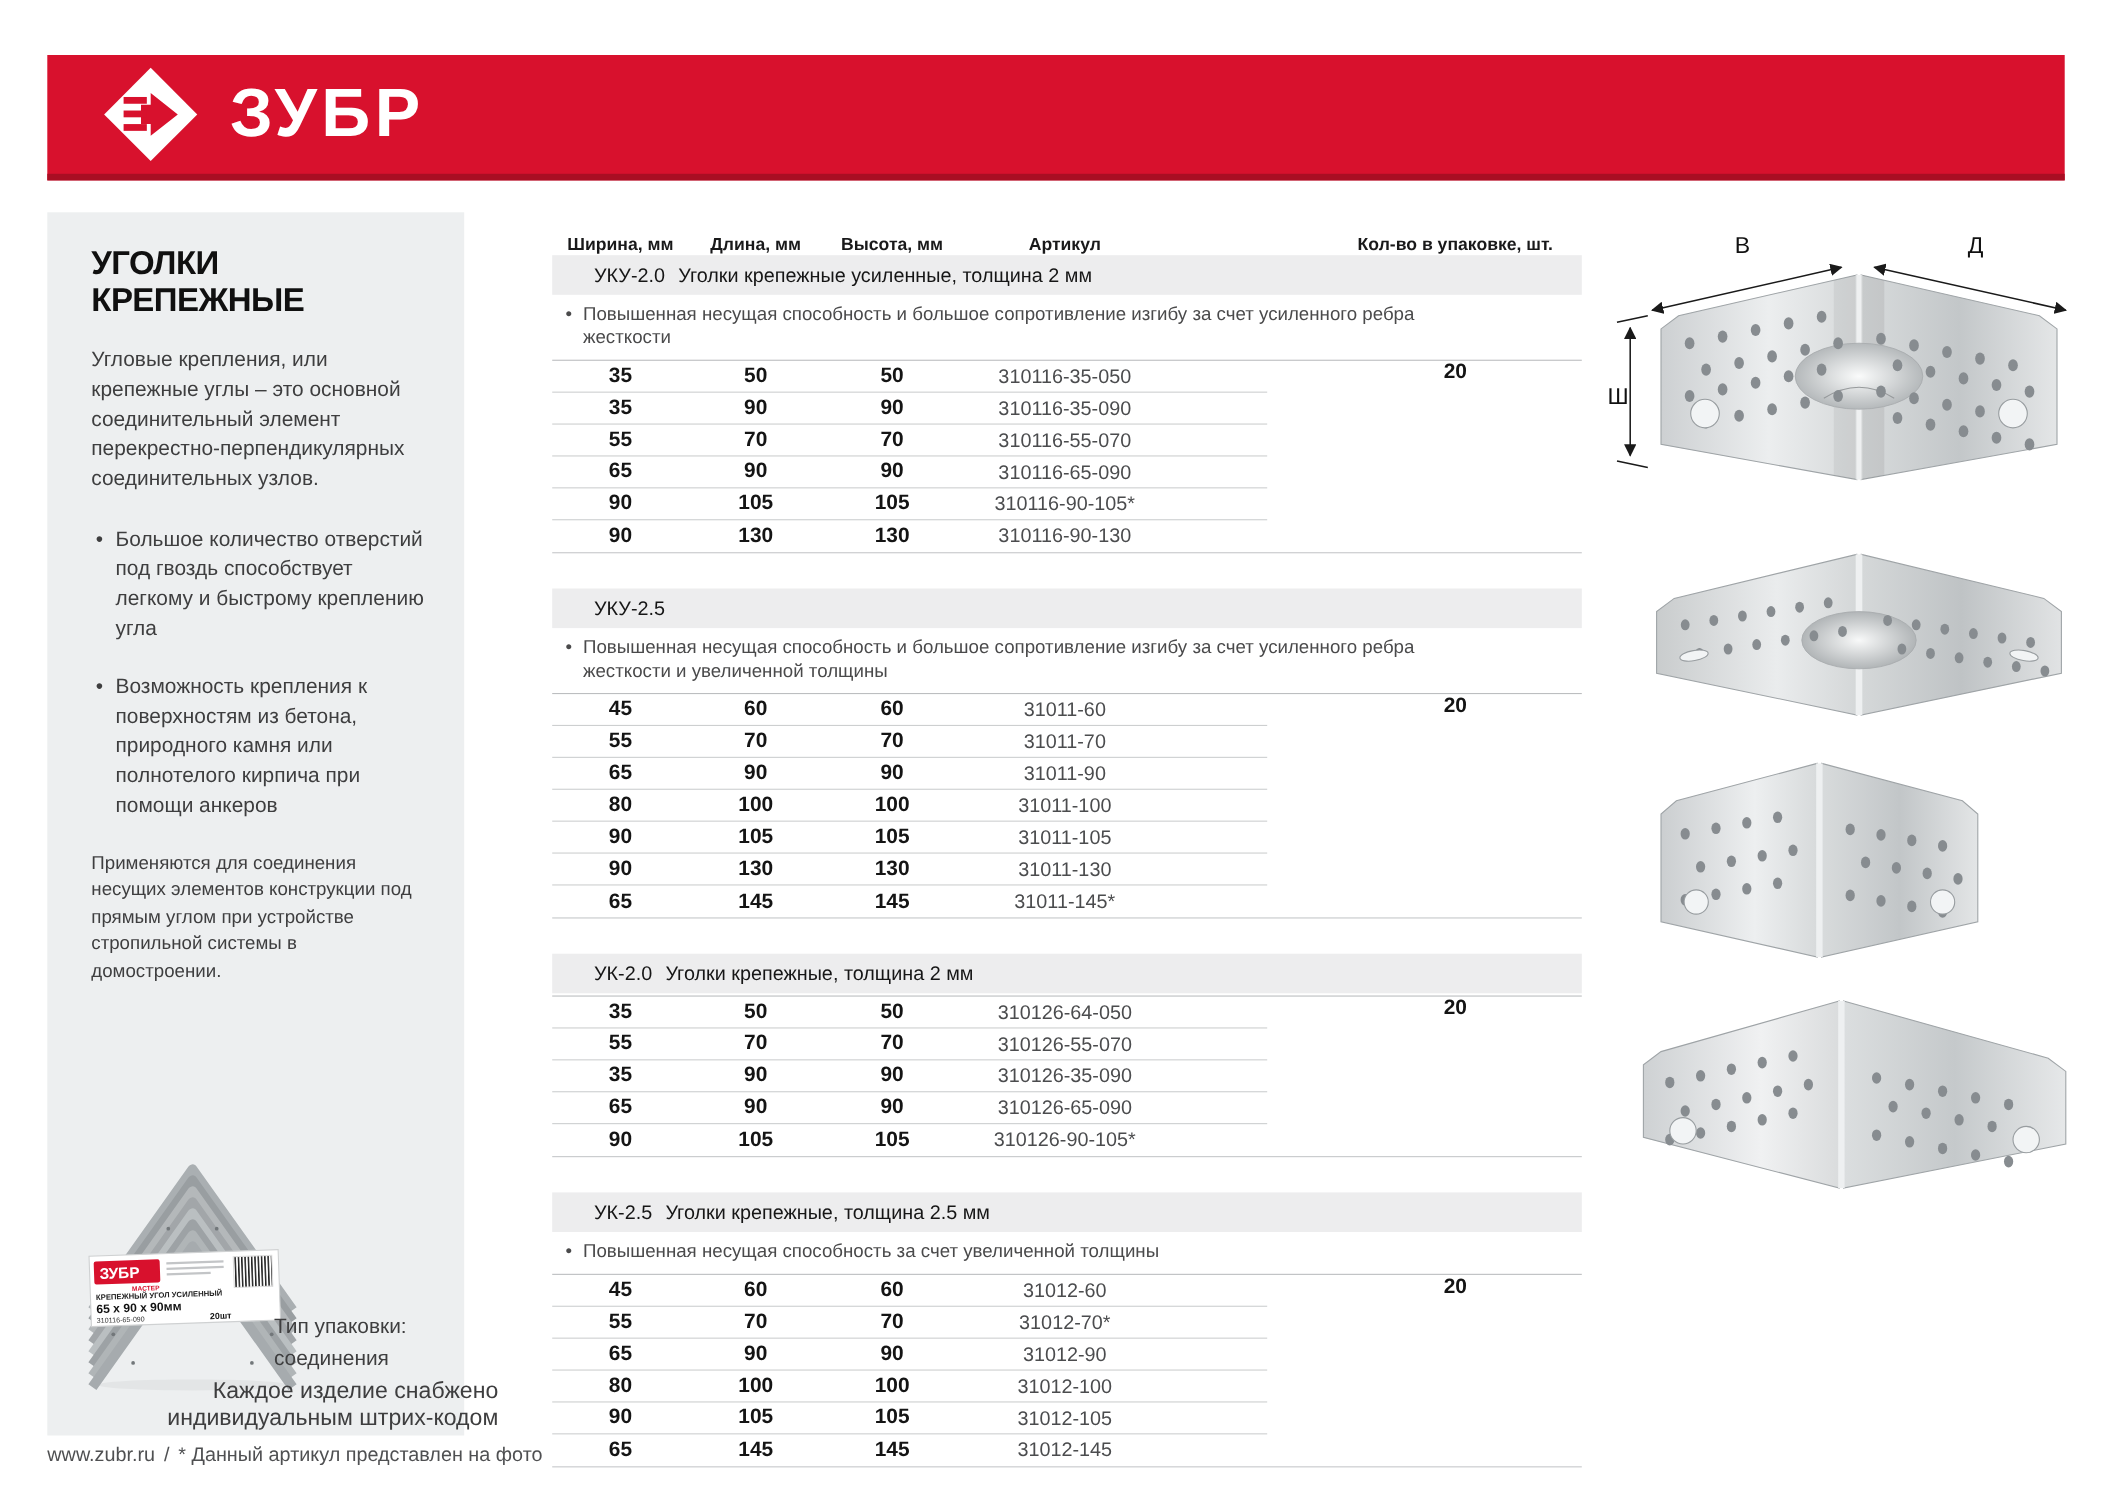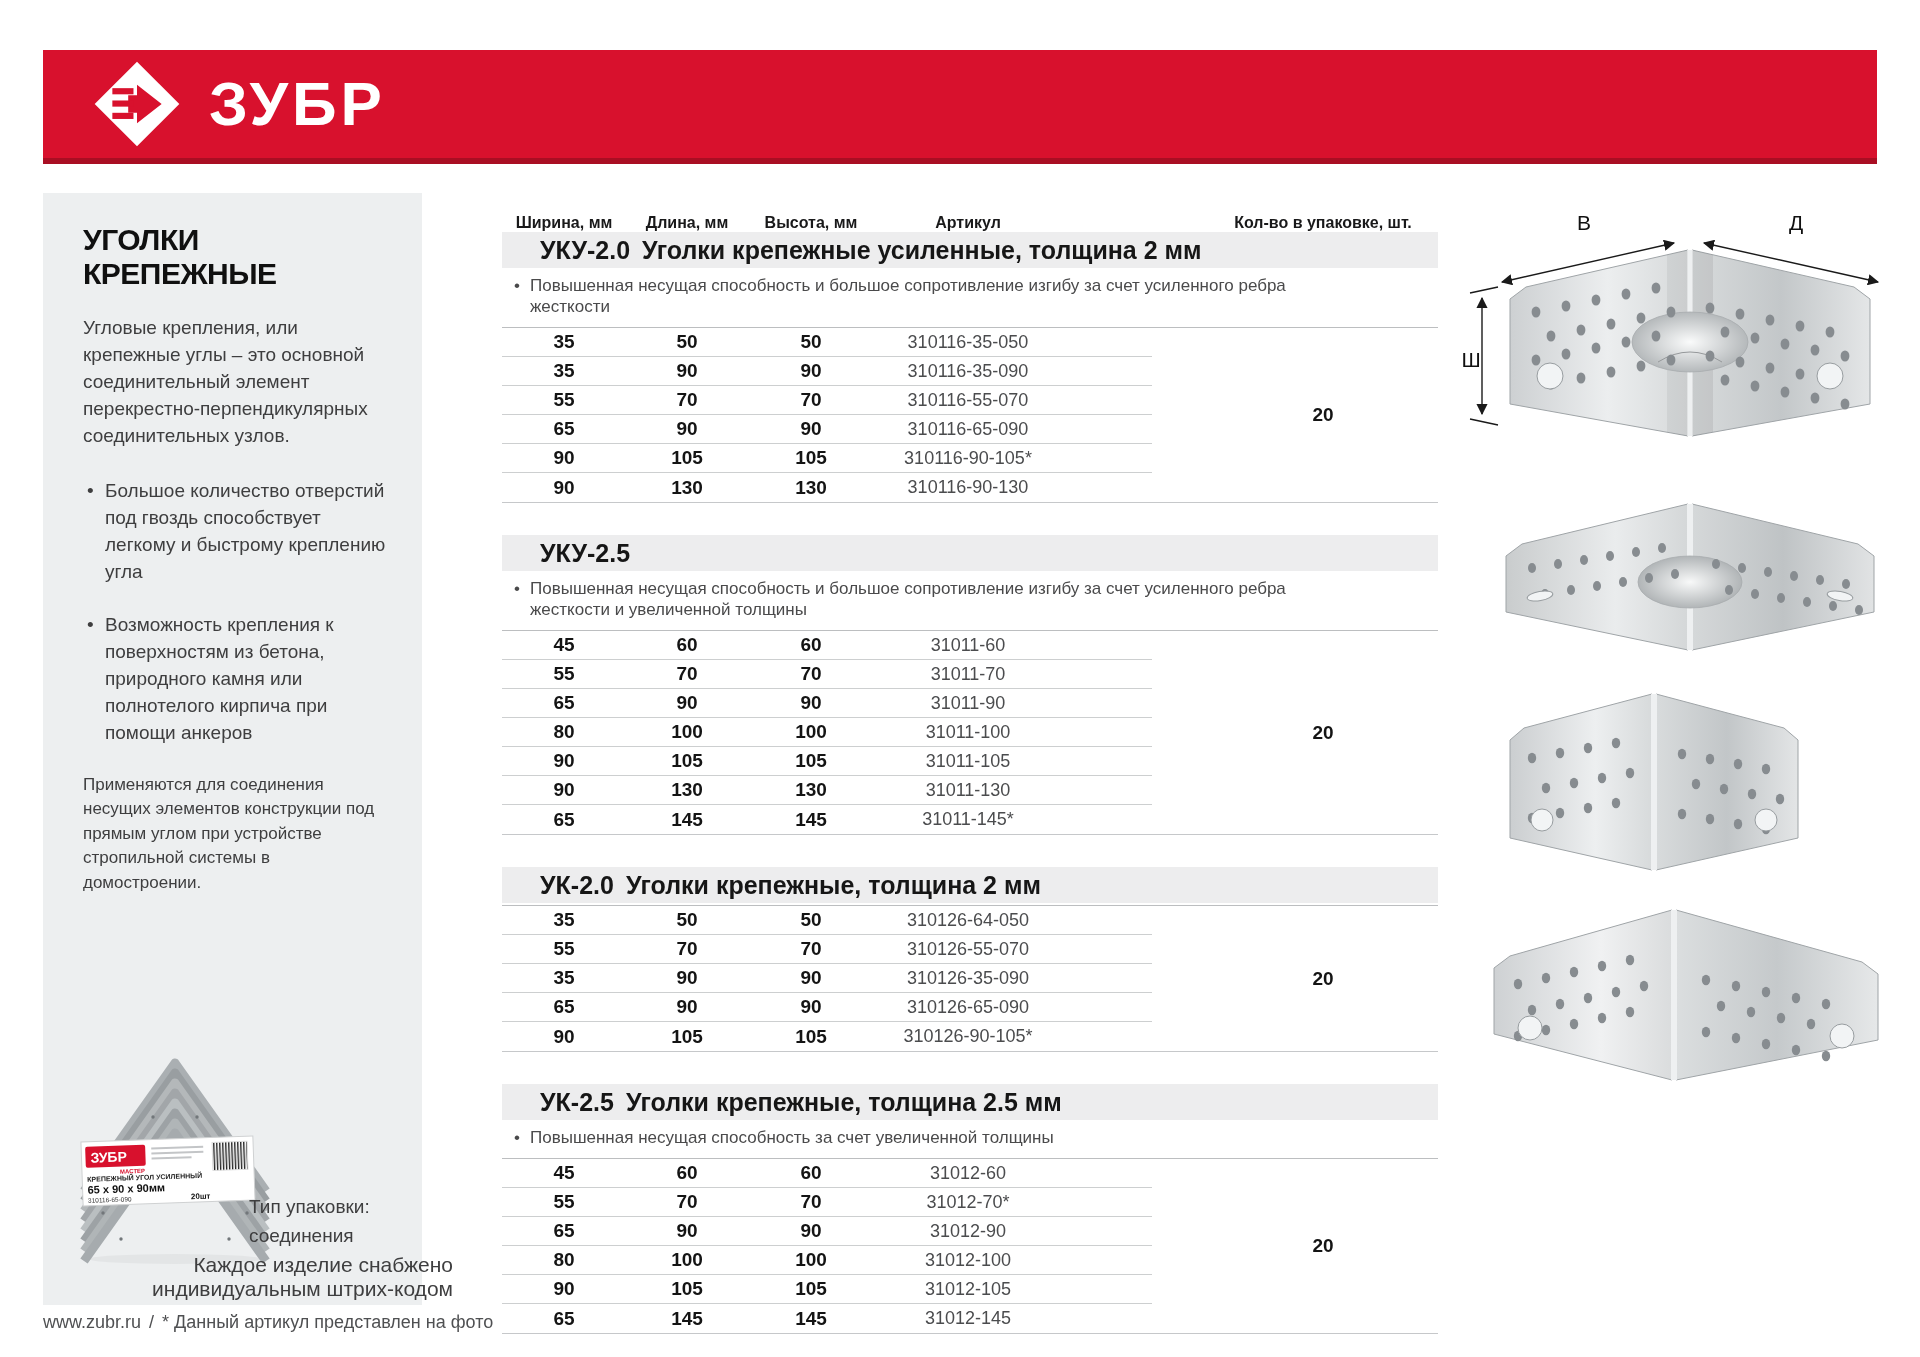--- a/index.html
+++ b/index.html
@@ -41,32 +41,32 @@
   
   .specs{position:absolute;left:502px;top:202px;width:936px}
   .cols-header{display:flex;height:30px;align-items:flex-end;
                font-size:16px;font-weight:bold;color:#19191a}
   .hgrid{display:grid;grid-template-columns:124px 122px 126px 188px 90px;width:650px}
   .hgrid span{text-align:center}
   .qty-h{flex:1;text-align:center;padding-left:56px}
 
   .sec{margin-bottom:32px}
   .sec-bar{height:36px;background:var(--bar);display:flex;align-items:center;
-           padding-left:38px;font-size:25px;font-weight:bold;color:#161616;gap:12px}
+           padding-left:38px;font-size:18px;font-weight:normal;color:#161616;gap:12px}
   .bullet{padding:7px 0 8px 12px;font-size:17px;color:#4a4a4b;display:flex;gap:10px;line-height:21px}
   .bullet .btext{max-width:800px}
   .bdot::before{content:"•"}
   .sec-table{display:flex;border-top:1px solid #bcbec0;border-bottom:1px solid #c6c8ca;margin-top:2px}
   .rows{width:650px}
   .row{display:grid;grid-template-columns:124px 122px 126px 188px 90px;height:29px;
        align-items:center;border-bottom:1px solid var(--line)}
   .row:last-child{border-bottom:none}
   .row .num{text-align:center;font-weight:bold;font-size:19px;color:var(--ink)}
   .row .art{text-align:center;font-size:18px;color:var(--muted)}
-  .qty{flex:1;display:flex;align-items:center;justify-content:center;padding-left:56px;
+  .qty{flex:1;display:flex;justify-content:center;padding-left:56px;
        font-weight:bold;font-size:19px;color:var(--ink)}
 
   
   .pimg{position:absolute}
   svg text{font-family:"Liberation Sans","DejaVu Sans",sans-serif}
 
   
   .footer{position:absolute;left:43px;top:1312px;font-size:18px;color:#4f5052;display:flex;gap:8px}
 </style>
 </head>

